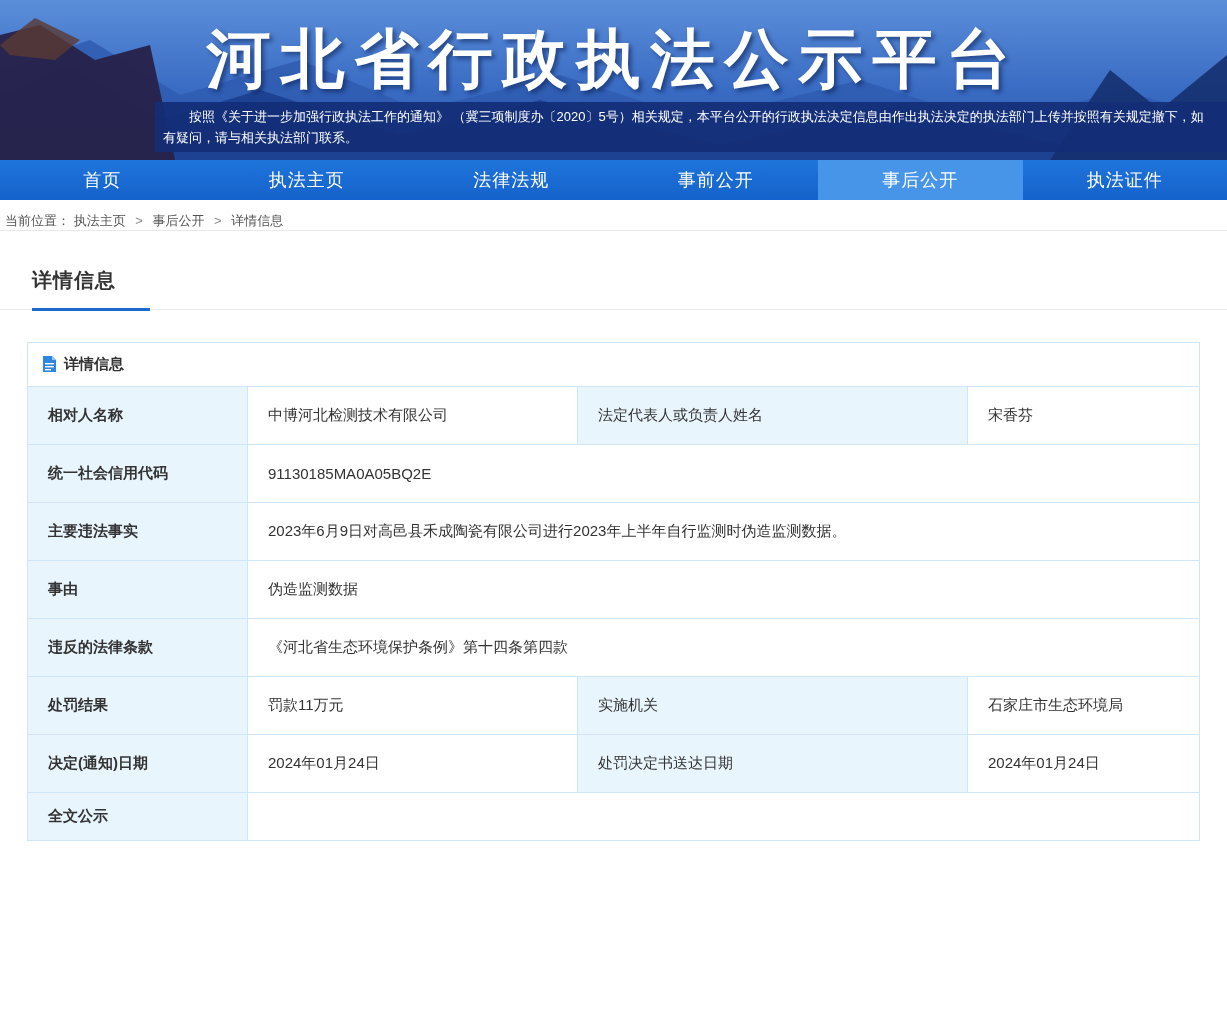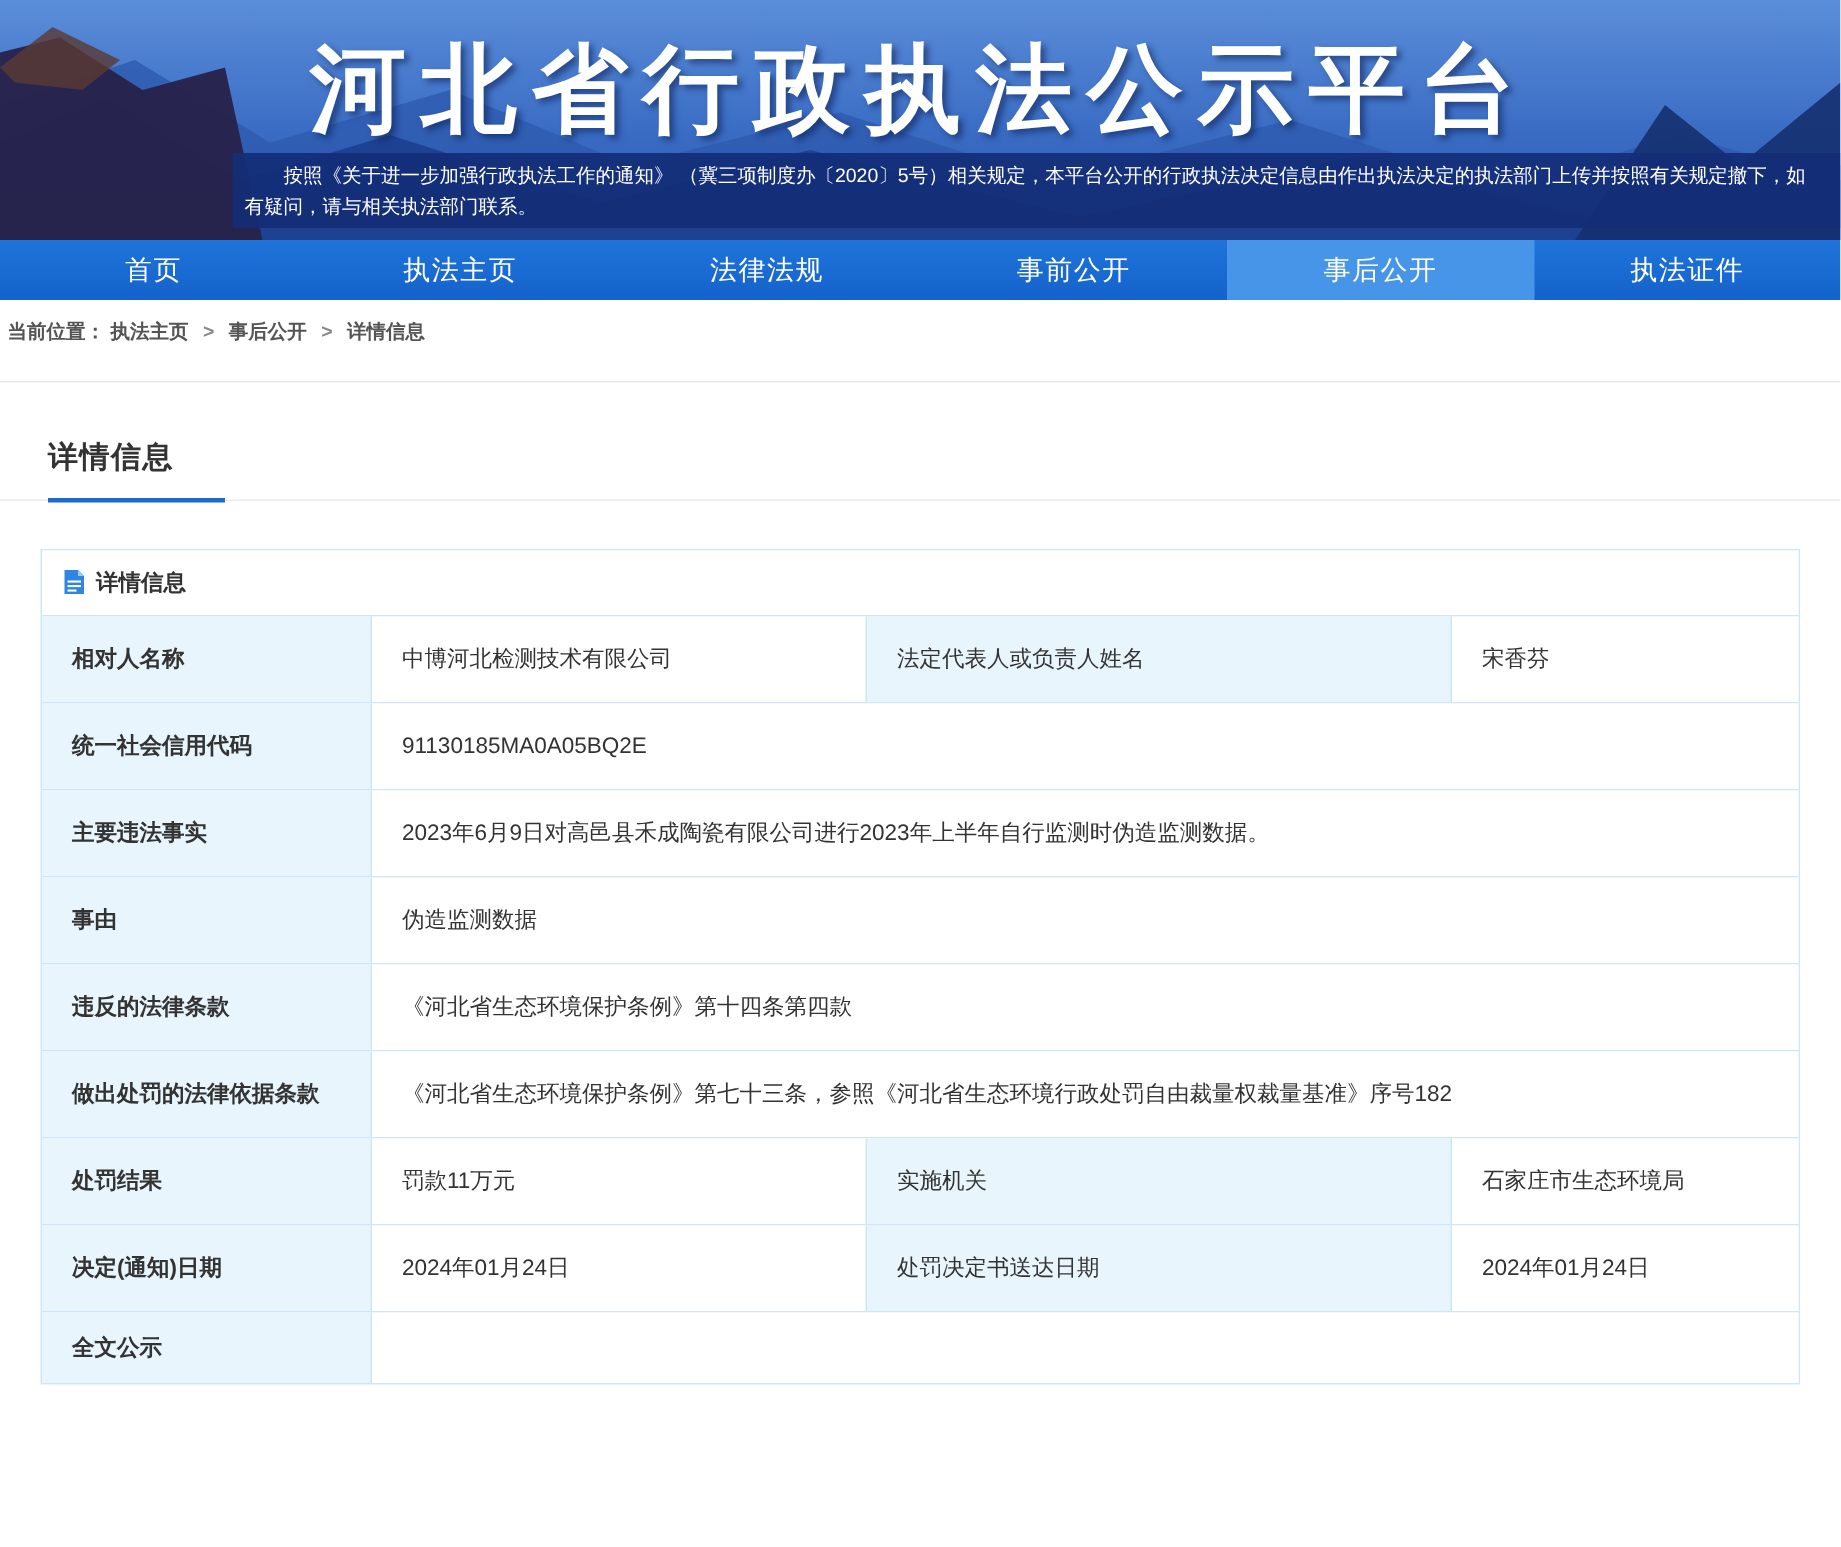--- a/index.html
+++ b/index.html
@@ -37,23 +37,22 @@
   }
   
   .nav{display:flex;height:40px;background:linear-gradient(180deg,#1f74da,#1462cb);}
   .nav-item{
     flex:1;display:flex;align-items:center;justify-content:center;
     color:#fff;font-size:18px;cursor:pointer;letter-spacing:1px;
   }
   .nav-item.active{background:var(--nav-active);}
   
   .breadcrumb{
-    padding:12px 0 24px 5px;font-size:13px;color:#555;
+    padding:12px 0 0 5px;font-size:13px;color:#555;
     border-bottom:1px solid #e9e9e9;
-    font-weight:bold;
   }
   .breadcrumb a{color:#555;text-decoration:none;cursor:pointer;}
   .breadcrumb .sep{margin:0 6px;color:#888;}
   
   .page-title-wrap{margin-top:36px;padding-left:32px;border-bottom:1px solid #ececec;}
   .page-title{
     display:inline-block;font-size:20px;font-weight:bold;color:#333;
     padding:0 34px 14px 0;border-bottom:3px solid var(--accent);
     margin-bottom:-2px;letter-spacing:1px;
   }
@@ -148,24 +147,20 @@
   <div class="t-row">
     <div class="t-label">事由</div>
     <div class="t-value">伪造监测数据</div>
   </div>
 
   <div class="t-row">
     <div class="t-label">违反的法律条款</div>
     <div class="t-value">《河北省生态环境保护条例》第十四条第四款</div>
   </div>
 
-  <div class="t-row">
-    <div class="t-label">做出处罚的法律依据条款</div>
-    <div class="t-value">《河北省生态环境保护条例》第七十三条，参照《河北省生态环境行政处罚自由裁量权裁量基准》序号182</div>
-  </div>
 
   <div class="t-row">
     <div class="t-label">处罚结果</div>
     <div class="t-value fixed1">罚款11万元</div>
     <div class="t-label2">实施机关</div>
     <div class="t-value">石家庄市生态环境局</div>
   </div>
 
   <div class="t-row">
     <div class="t-label">决定(通知)日期</div>

